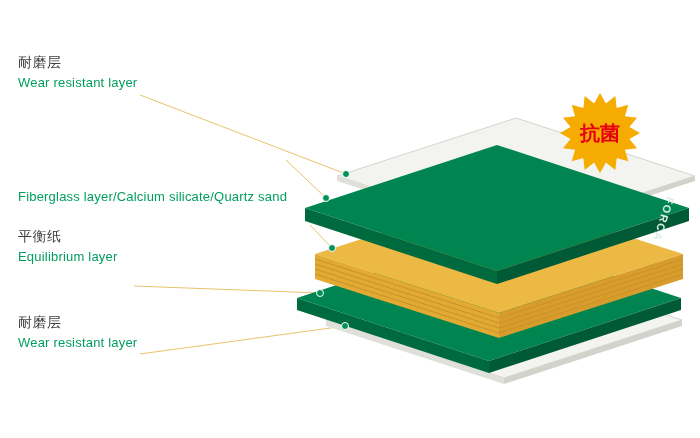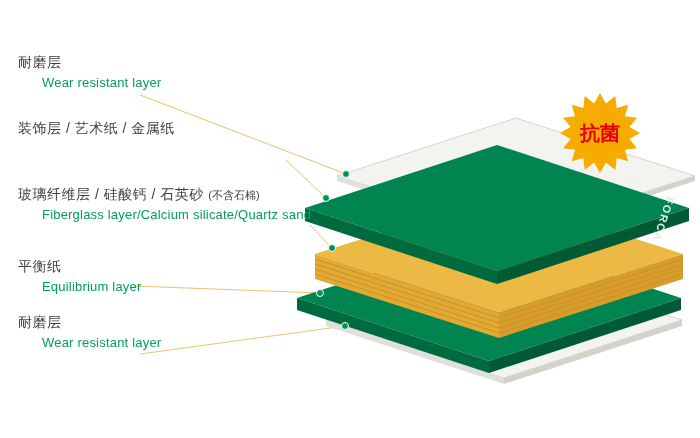--- a/index.html
+++ b/index.html
@@ -3,21 +3,21 @@
 <meta charset="utf-8">
 <style>
   html,body{margin:0;padding:0;background:#ffffff;}
   body{width:700px;height:438px;font-family:"Liberation Sans","DejaVu Sans",sans-serif;}
   .stage{position:relative;width:700px;height:438px;overflow:hidden;background:#ffffff;}
   .stage svg{position:absolute;left:0;top:0;}
   .labels{position:absolute;left:0;top:0;width:608px;height:438px;pointer-events:none;}
   .lab{position:absolute;left:18px;white-space:nowrap;}
   .zh{font-size:14px;color:#3f3f3f;font-weight:500;letter-spacing:.5px;}
   .zh .note{font-size:11px;letter-spacing:0;}
-  .en{font-size:13px;color:#009e60;margin-top:3px;letter-spacing:.2px;margin-left:24px;}
+  .en{font-size:13px;color:#009e60;margin-top:3px;letter-spacing:.2px;}
   text{font-family:"Liberation Sans","DejaVu Sans",sans-serif;}
 </style>
 </head>
 <body>
 
 <div class="stage">
 
   <svg width="700" height="438" viewBox="0 0 700 438">
 
     <g stroke-width="1" fill="none">
@@ -82,30 +82,25 @@
       <text x="600" y="140" text-anchor="middle" font-size="20" font-weight="bold" fill="#e60012">抗菌</text>
     </g>
   </svg>
 
   <div class="labels">
     <div class="lab" style="top:54px">
       <div class="zh">耐磨层</div>
       <div class="en">Wear resistant layer</div>
     </div>
     <div class="lab" style="top:120px">
-      <div class="zh">装饰层 / 艺术纸 / 金属纸</div>
     </div>
     <div class="lab" style="top:186px">
-      <div class="zh">
-        <span>玻璃纤维层 / 硅酸钙 / 石英砂</span>
-        <span class="note">(不含石棉)</span>
-      </div>
       <div class="en">Fiberglass layer/Calcium silicate/Quartz sand</div>
     </div>
-    <div class="lab" style="top:258px">
+    <div class="lab" style="top:228px">
       <div class="zh">平衡纸</div>
       <div class="en">Equilibrium layer</div>
     </div>
     <div class="lab" style="top:314px">
       <div class="zh">耐磨层</div>
       <div class="en">Wear resistant layer</div>
     </div>
   </div>
 
 </div>

